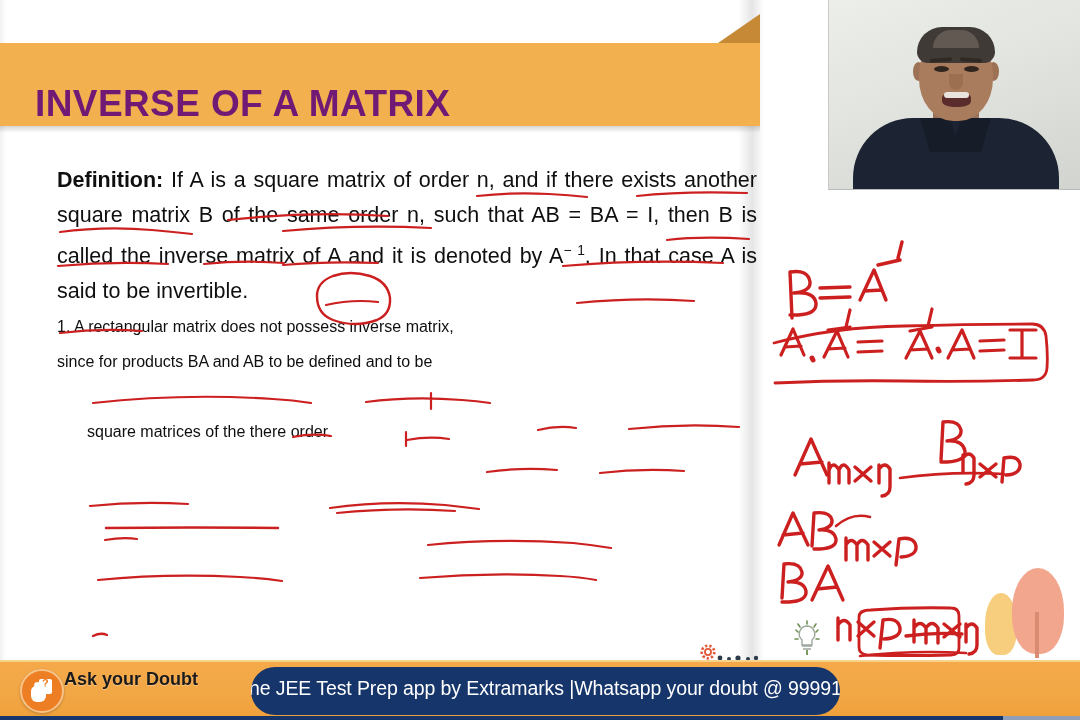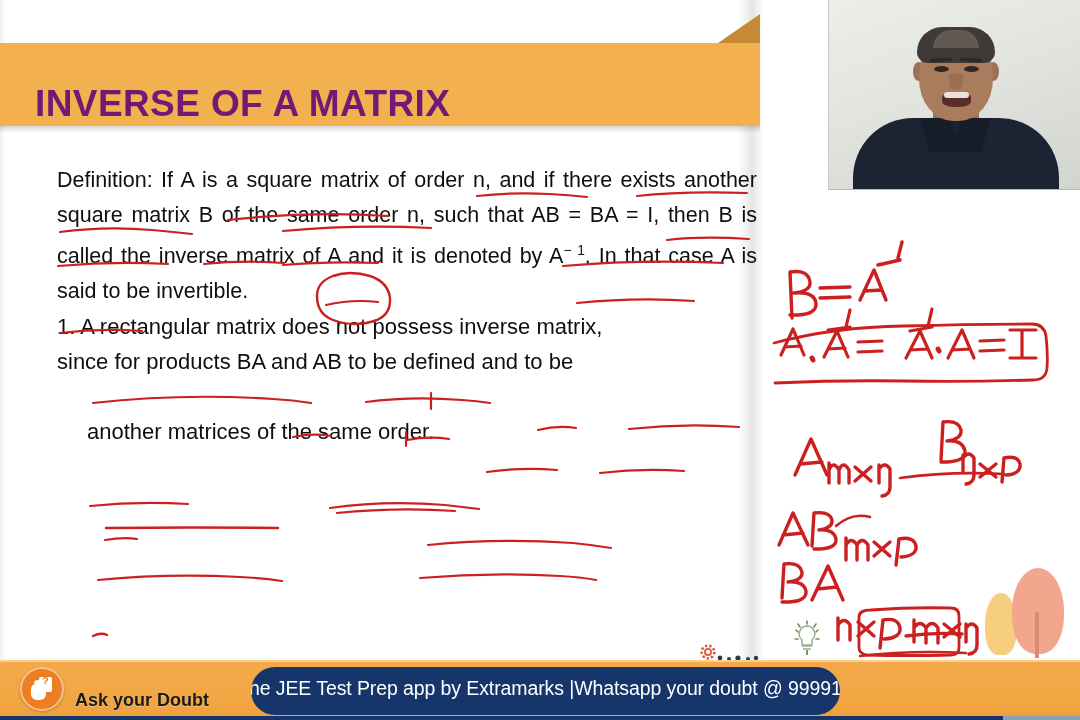--- a/index.html
+++ b/index.html
@@ -84,30 +84,30 @@
     width: 700px;
   }
   .para {
     font-size: 21.5px;
     line-height: 35px;
     color: #0f0f0f;
     font-family: "Liberation Sans", sans-serif;
     text-align: justify;
     margin: 0;
   }
-  .b { font-weight: normal; }
+  .b { font-weight: bold; }
   .note-head {
     font-size: 21.5px;
     font-weight: bold;
     line-height: 33px;
     margin: 2px 0 0 0;
     color: #0f0f0f;
   }
   .numline {
-    font-size: 22px;
+    font-size: 16px;
     line-height: 35px;
     color: #0f0f0f;
     margin: 0;
   }
   .indent-line { padding-left: 30px; }
   sup.expo { font-size: 0.64em; vertical-align: super; }
 
   
   .ink {
     position: absolute;
@@ -238,22 +238,21 @@
     position: absolute;
     left: 0; top: 660px;
     width: 1080px; height: 2px;
     background: #F7D28B;
   }
   .ask-doubt {
     position: absolute;
     left: 20px; top: 669px;
     height: 42px;
     display: flex;
-    align-items: flex-end;
-    gap: 11px;
+    align-items: flex-start;
   }
   .ask-icon {
     width: 40px; height: 40px;
     border-radius: 50%;
     background: #EE7E23;
     border: 2px solid #F6C municipalities;
     border: 2px solid #F7C389;
     position: relative;
     box-shadow: 0 1px 3px rgba(0,0,0,.22);
     flex: 0 0 auto;
@@ -345,21 +344,21 @@
     <div class="body-block">
 
       <p class="para"><span class="b">Definition:</span><span> If A is a square matrix of order n, and if there exists another square matrix B of the same order n, such that AB = BA = I, then B is called the inverse matrix of A and it is denoted by A</span><sup class="expo">− 1</sup><span>. In that case A is said to be invertible.</span></p>
 
 
       <p class="numline">
         <span>1.</span>
         <span>A rectangular matrix does not possess inverse matrix,</span><br>
         <span>since for  products BA and AB to be defined and to be</span><br>
         <br>
-        <span class="indent-line">another matrices of  the same order.</span>
+        <span class="indent-line">square matrices of  the there order.</span>
       </p>
 
 
     </div>
 
     <svg class="ink" viewBox="0 0 1080 660">
       <g stroke="#CC1F1F" fill="none" stroke-linecap="round" stroke-linejoin="round">
 
         <path d="M477 196 q35 -4 72 -2 q20 1 38 3" stroke-width="2.2"></path>
         <path d="M637 196 q45 -5 110 -3" stroke-width="2.2"></path>

